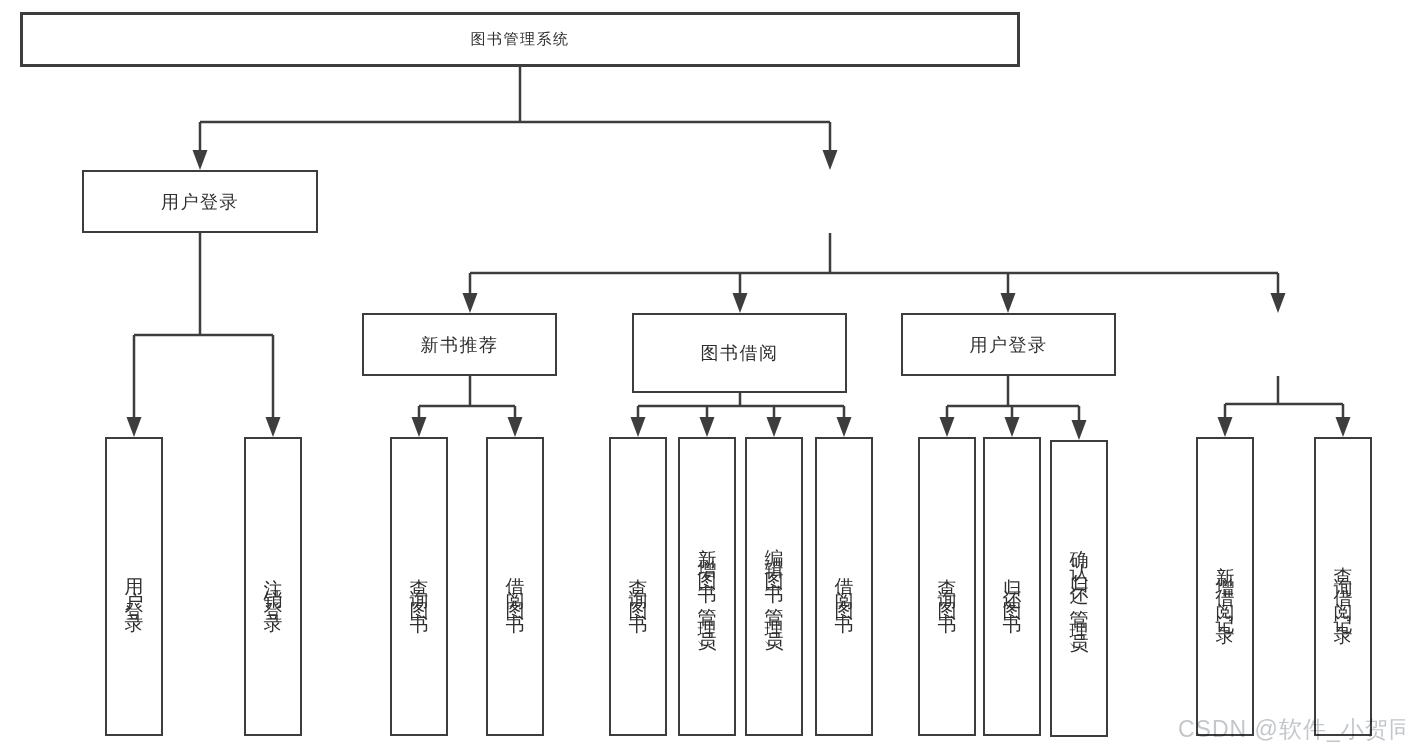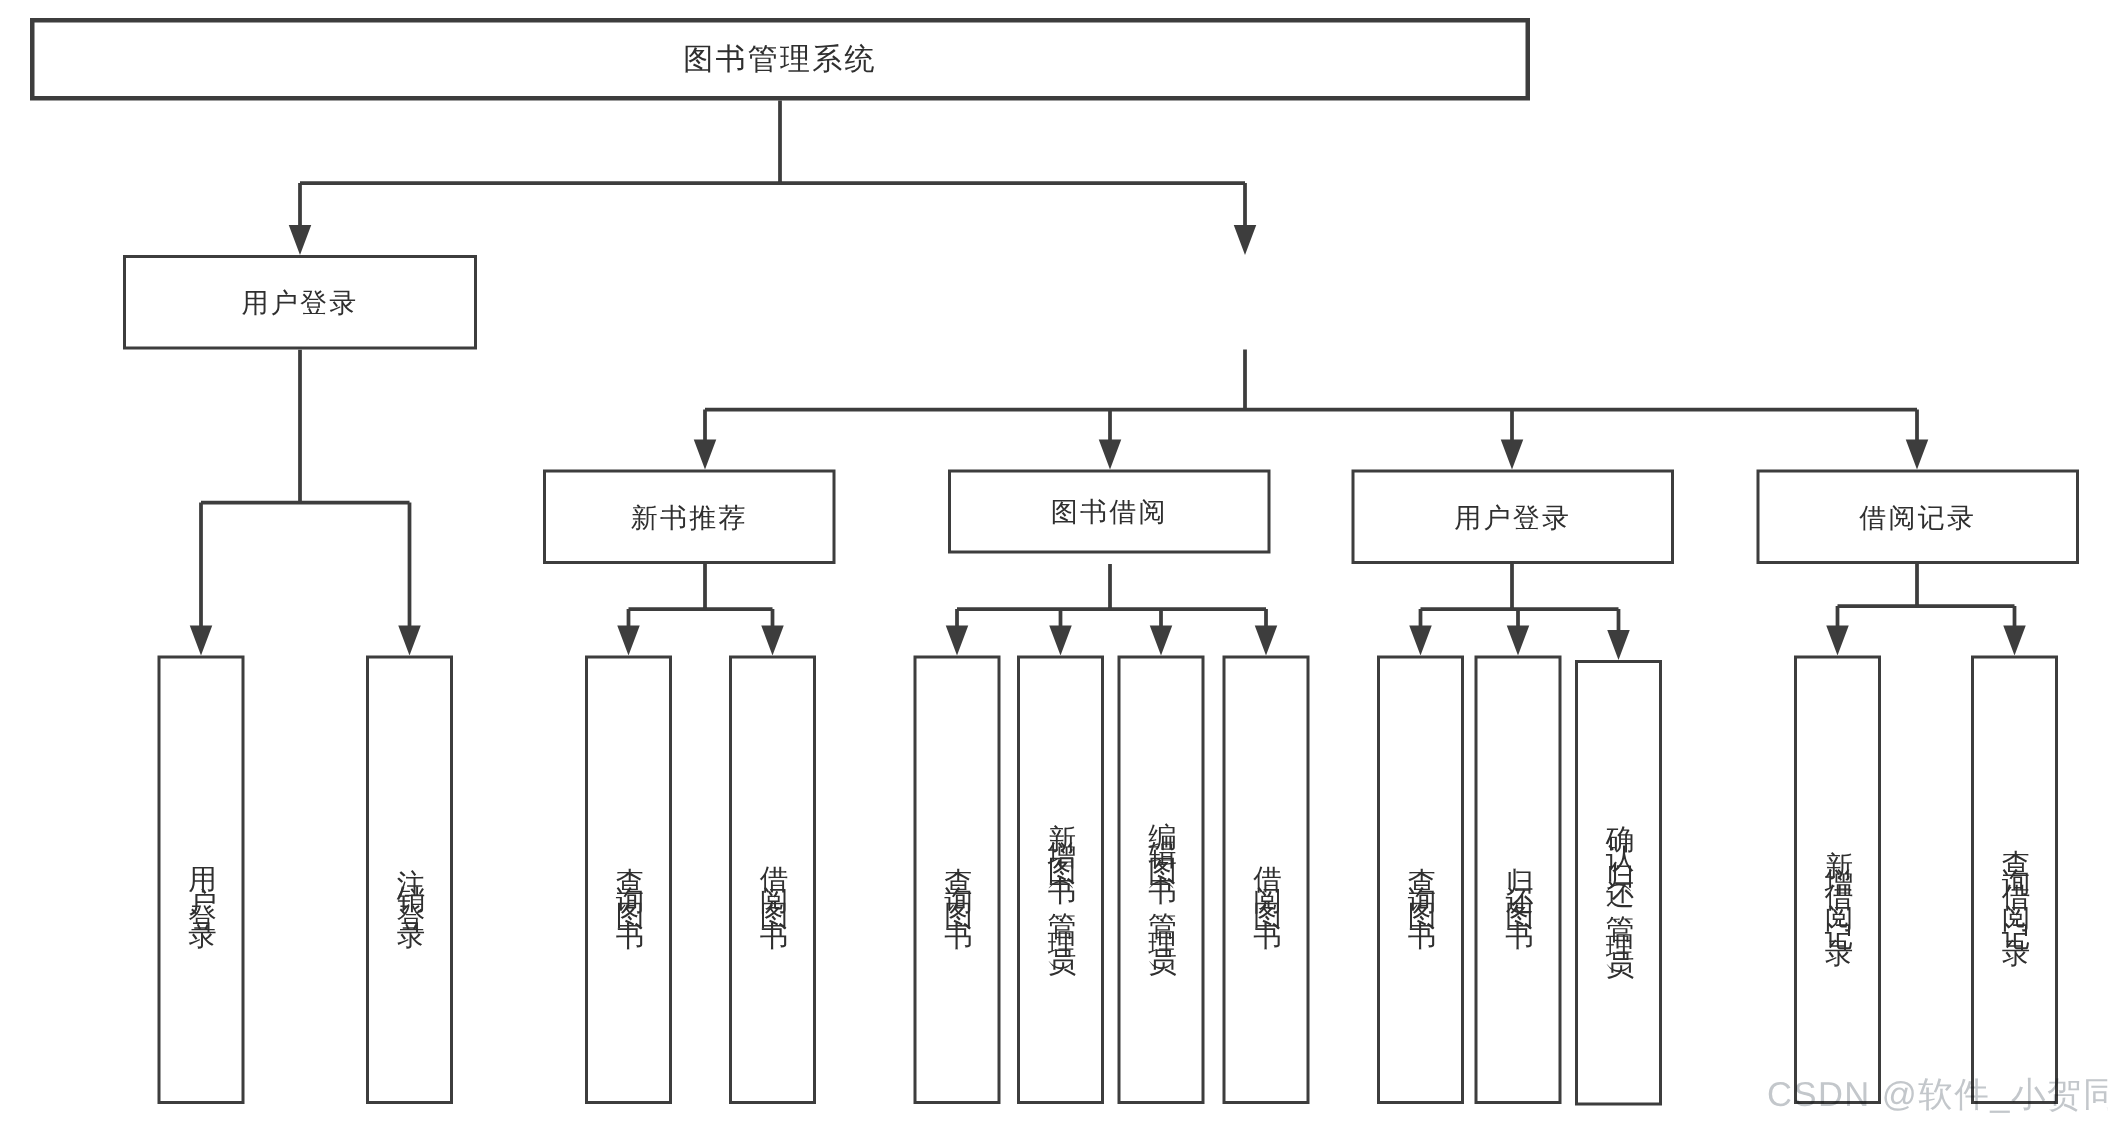--- a/index.html
+++ b/index.html
@@ -21,21 +21,21 @@
   .node{
     position:absolute;
     background:var(--box-bg);
     border:2.5px solid var(--line);
     box-sizing:border-box;
     display:flex;align-items:center;justify-content:center;
     color:var(--text);
     z-index:2;
   }
   .hbox{font-size:18px;letter-spacing:1.5px;white-space:nowrap;}
-  .root-box{border-width:3px;font-size:20px;}
+  .root-box{border-width:3px;font-size:15px;}
   .vbox{width:58px;height:299px;top:437px;}
   .vtext{
     writing-mode:vertical-rl;
     text-orientation:mixed;
     font-size:19px;
     letter-spacing:12px;
     line-height:1.05;
     color:var(--text);
   }
   #watermark{
@@ -110,28 +110,25 @@
     <span>图书管理系统</span>
   </div>
 
   <div class="node hbox" style="left:82px;top:170px;width:236px;height:63px;">
     <span>用户登录</span>
   </div>
 
   <div class="node hbox" style="left:362px;top:313px;width:195px;height:63px;">
     <span>新书推荐</span>
   </div>
-  <div class="node hbox" style="left:632px;top:313px;width:215px;height:56px;">
+  <div class="node hbox" style="left:632px;top:313px;width:215px;height:80px;">
     <span>图书借阅</span>
   </div>
   <div class="node hbox" style="left:901px;top:313px;width:215px;height:63px;">
     <span>用户登录</span>
-  </div>
-  <div class="node hbox" style="left:1171px;top:313px;width:215px;height:63px;">
-    <span>借阅记录</span>
   </div>
 
   <div class="node vbox" style="left:105px;">
     <span class="vtext">用户登录</span>
   </div>
   <div class="node vbox" style="left:244px;">
     <span class="vtext">注销登录</span>
   </div>
 
   <div class="node vbox" style="left:390px;">

